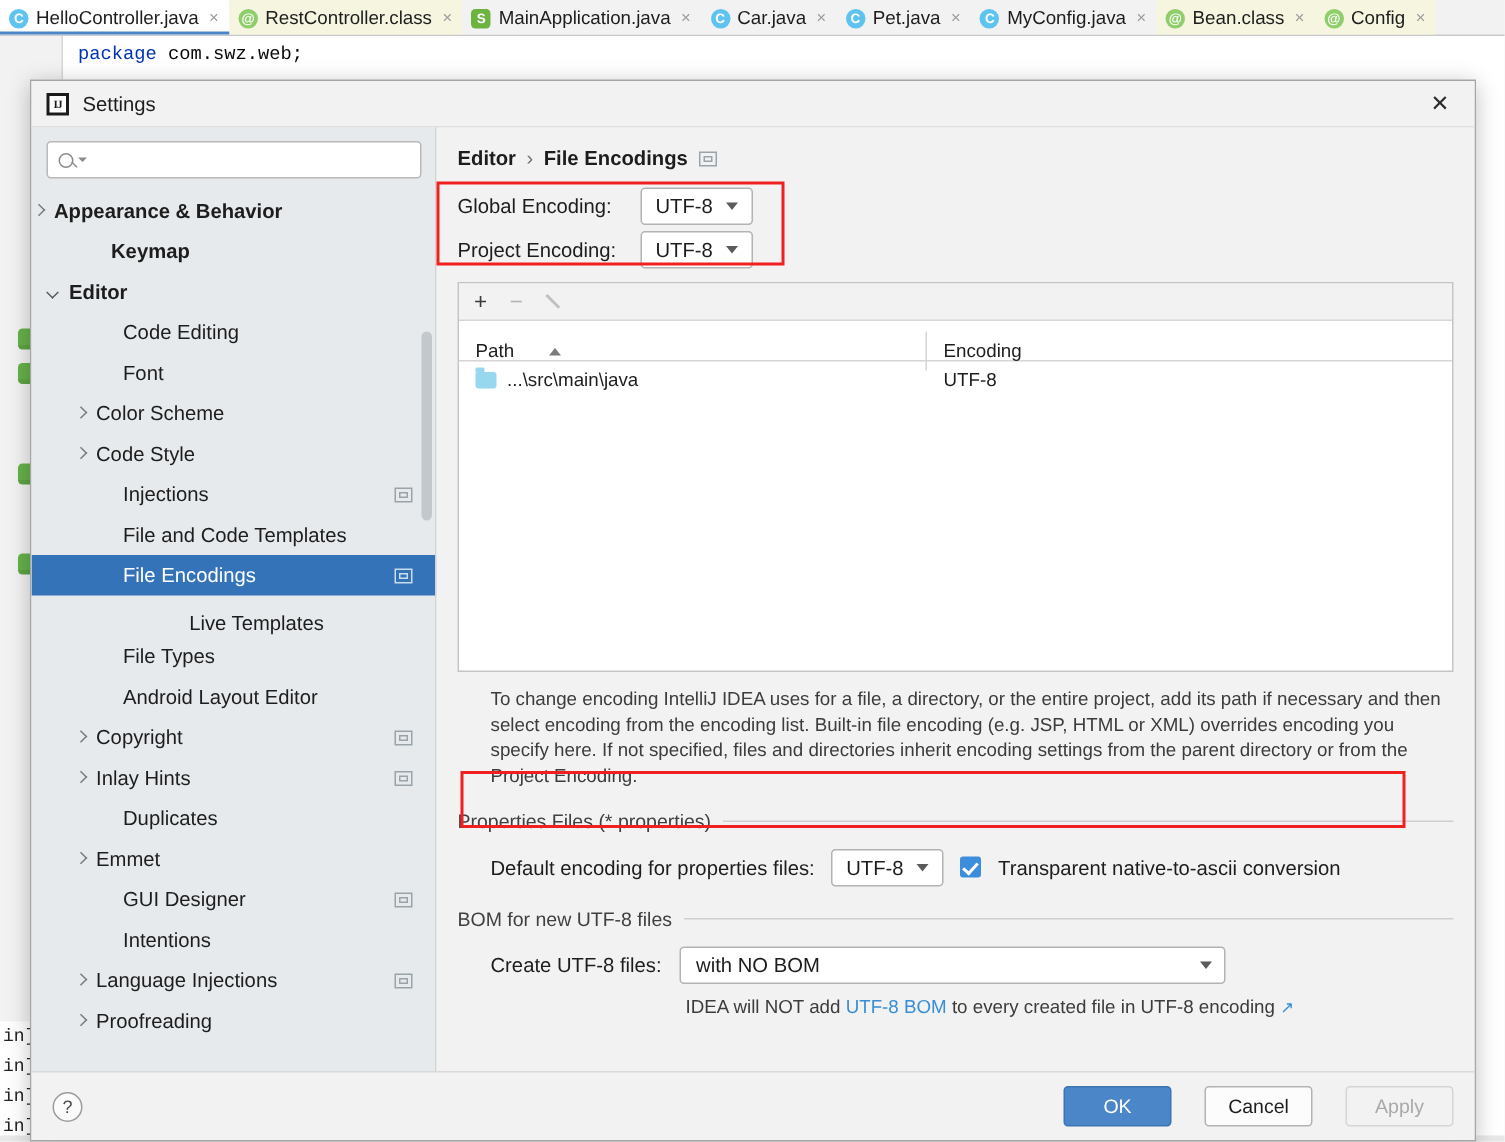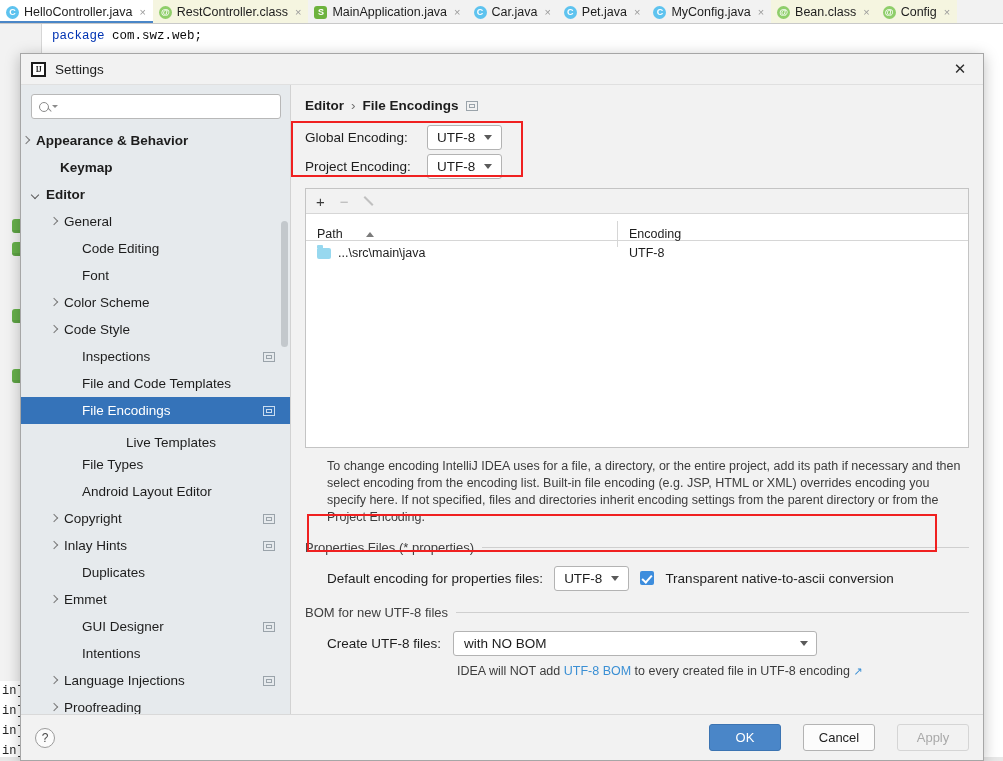--- a/index.html
+++ b/index.html
@@ -485,51 +485,47 @@
           <span class="mag"></span>
           <span class="mag-caret"></span>
           <input id="search-input" type="text" placeholder="" style="">
         </div>
       </div>
       <div id="tree">
         <div class="tnode bold" style="">
             <span class="arrow right"></span>
             <span>Appearance &amp; Behavior</span>
           </div>
-          <div class="tnode bold" style="padding-left: 24px;">
+          <div class="tnode bold" style="padding-left: 38px;">
             <span class="arrow"></span>
             <span>Keymap</span>
           </div>
           <div class="tnode bold" style="padding-left: 10px;">
             <span class="arrow down"></span>
             <span>Editor</span>
           </div>
+          <div class="tnode" style="padding-left: 46px;">
+            <span class="arrow"></span>
+            <span>Code Editing</span>
+          </div>
+          <div class="tnode" style="padding-left: 46px;">
+            <span class="arrow"></span>
+            <span>Font</span>
+          </div>
           <div class="tnode" style="padding-left: 28px;">
             <span class="arrow right"></span>
-            <span>General</span>
-          </div>
-          <div class="tnode" style="padding-left: 46px;">
-            <span class="arrow"></span>
-            <span>Code Editing</span>
-          </div>
-          <div class="tnode" style="padding-left: 46px;">
-            <span class="arrow"></span>
-            <span>Font</span>
+            <span>Color Scheme</span>
           </div>
           <div class="tnode" style="padding-left: 28px;">
             <span class="arrow right"></span>
-            <span>Color Scheme</span>
-          </div>
-          <div class="tnode" style="padding-left: 28px;">
-            <span class="arrow right"></span>
             <span>Code Style</span>
           </div>
           <div class="tnode" style="padding-left: 46px;">
             <span class="arrow"></span>
-            <span>Inspections</span>
+            <span>Injections</span>
             <span class="cfg-badge"></span>
           </div>
           <div class="tnode" style="padding-left: 46px;">
             <span class="arrow"></span>
             <span>File and Code Templates</span>
           </div>
           <div class="tnode sel" style="padding-left: 46px;">
             <span class="arrow"></span>
             <span>File Encodings</span>
             <span class="cfg-badge"></span>

